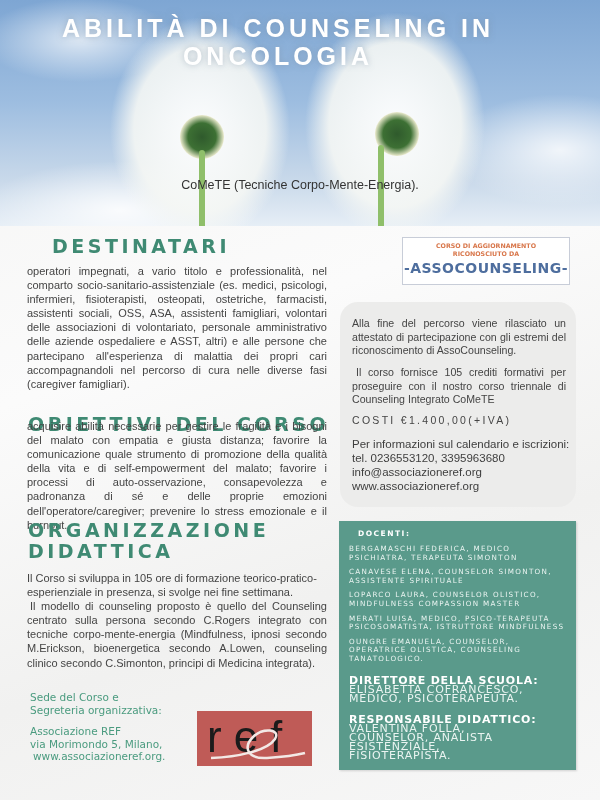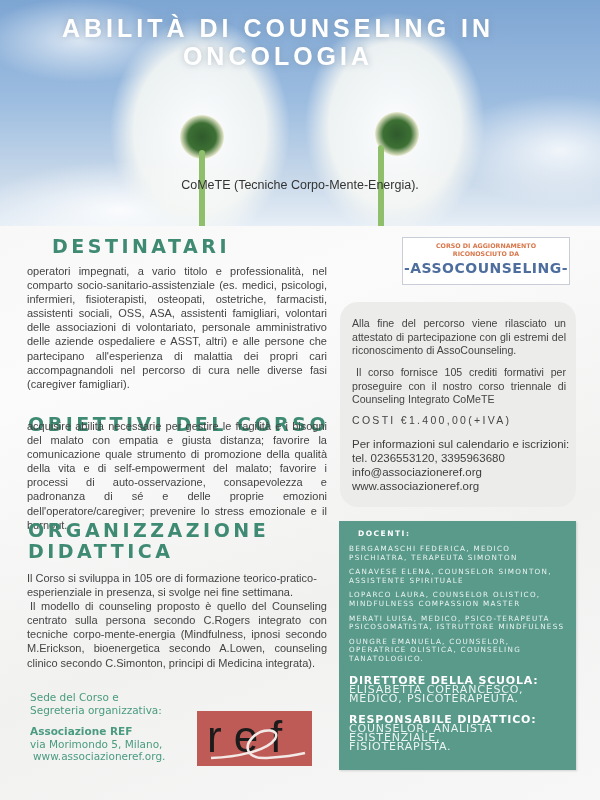--- a/index.html
+++ b/index.html
@@ -70,21 +70,21 @@
   }
   .doc-head { font-family: "DejaVu Sans", sans-serif; font-weight: bold; font-size: 7.5px; letter-spacing: 1.5px; color: #fff; margin-bottom: 7px; padding-left: 9px; }
   .doc-item { font-family: "DejaVu Sans", sans-serif; font-size: 7.2px; letter-spacing: 1.3px; line-height: 8.6px; margin-bottom: 6px; text-transform: uppercase; }
   .doc-center { text-align: left; font-family: "DejaVu Sans", sans-serif; font-size: 11px; letter-spacing: 0.8px; line-height: 9px; margin-top: 12px; margin-bottom: 6px; }
   .doc-center .lbl { font-weight: bold; color: #fff; display: block; }
   .doc-center span.line { display: block; }
   .sede {
     position: absolute; left: 30px; top: 691px; width: 160px;
     font-family: "DejaVu Sans", sans-serif; font-size: 10.5px; line-height: 12.5px; color: #4a9b7f;
   }
-  .sede b { font-weight: bold; }
+  .sede b { font-weight: normal; }
   .ref-logo {
     position: absolute; left: 197px; top: 711px; width: 115px; height: 55px;
     background: #bf5b57; overflow: hidden;
   }
   .ref-logo .letters {
     position: absolute; left: 10px; top: 1px; font-family: "Liberation Sans", sans-serif;
     font-size: 44px; color: #1b1b1b; letter-spacing: 12px; line-height: 50px;
   }
 </style>
 </head>
@@ -159,16 +159,17 @@
   <div class="doc-item">LOPARCO LAURA, COUNSELOR OLISTICO, MINDFULNESS COMPASSION MASTER</div>
   <div class="doc-item">MERATI LUISA, MEDICO, PSICO-TERAPEUTA PSICOSOMATISTA, ISTRUTTORE MINDFULNESS</div>
   <div class="doc-item">OUNGRE EMANUELA, COUNSELOR, OPERATRICE OLISTICA, COUNSELING TANATOLOGICO.</div>
   <div class="doc-center">
     <span class="lbl">DIRETTORE DELLA SCUOLA:</span>
     <span class="line">ELISABETTA COFRANCESCO,</span>
     <span class="line">MEDICO, PSICOTERAPEUTA.</span>
   </div>
   <div class="doc-center">
     <span class="lbl">RESPONSABILE DIDATTICO:</span>
+    <span class="line">VALENTINA FOLLA,</span>
     <span class="line">COUNSELOR, ANALISTA ESISTENZIALE,</span>
     <span class="line">FISIOTERAPISTA.</span>
   </div>
 </div>
 
 </body></html>

